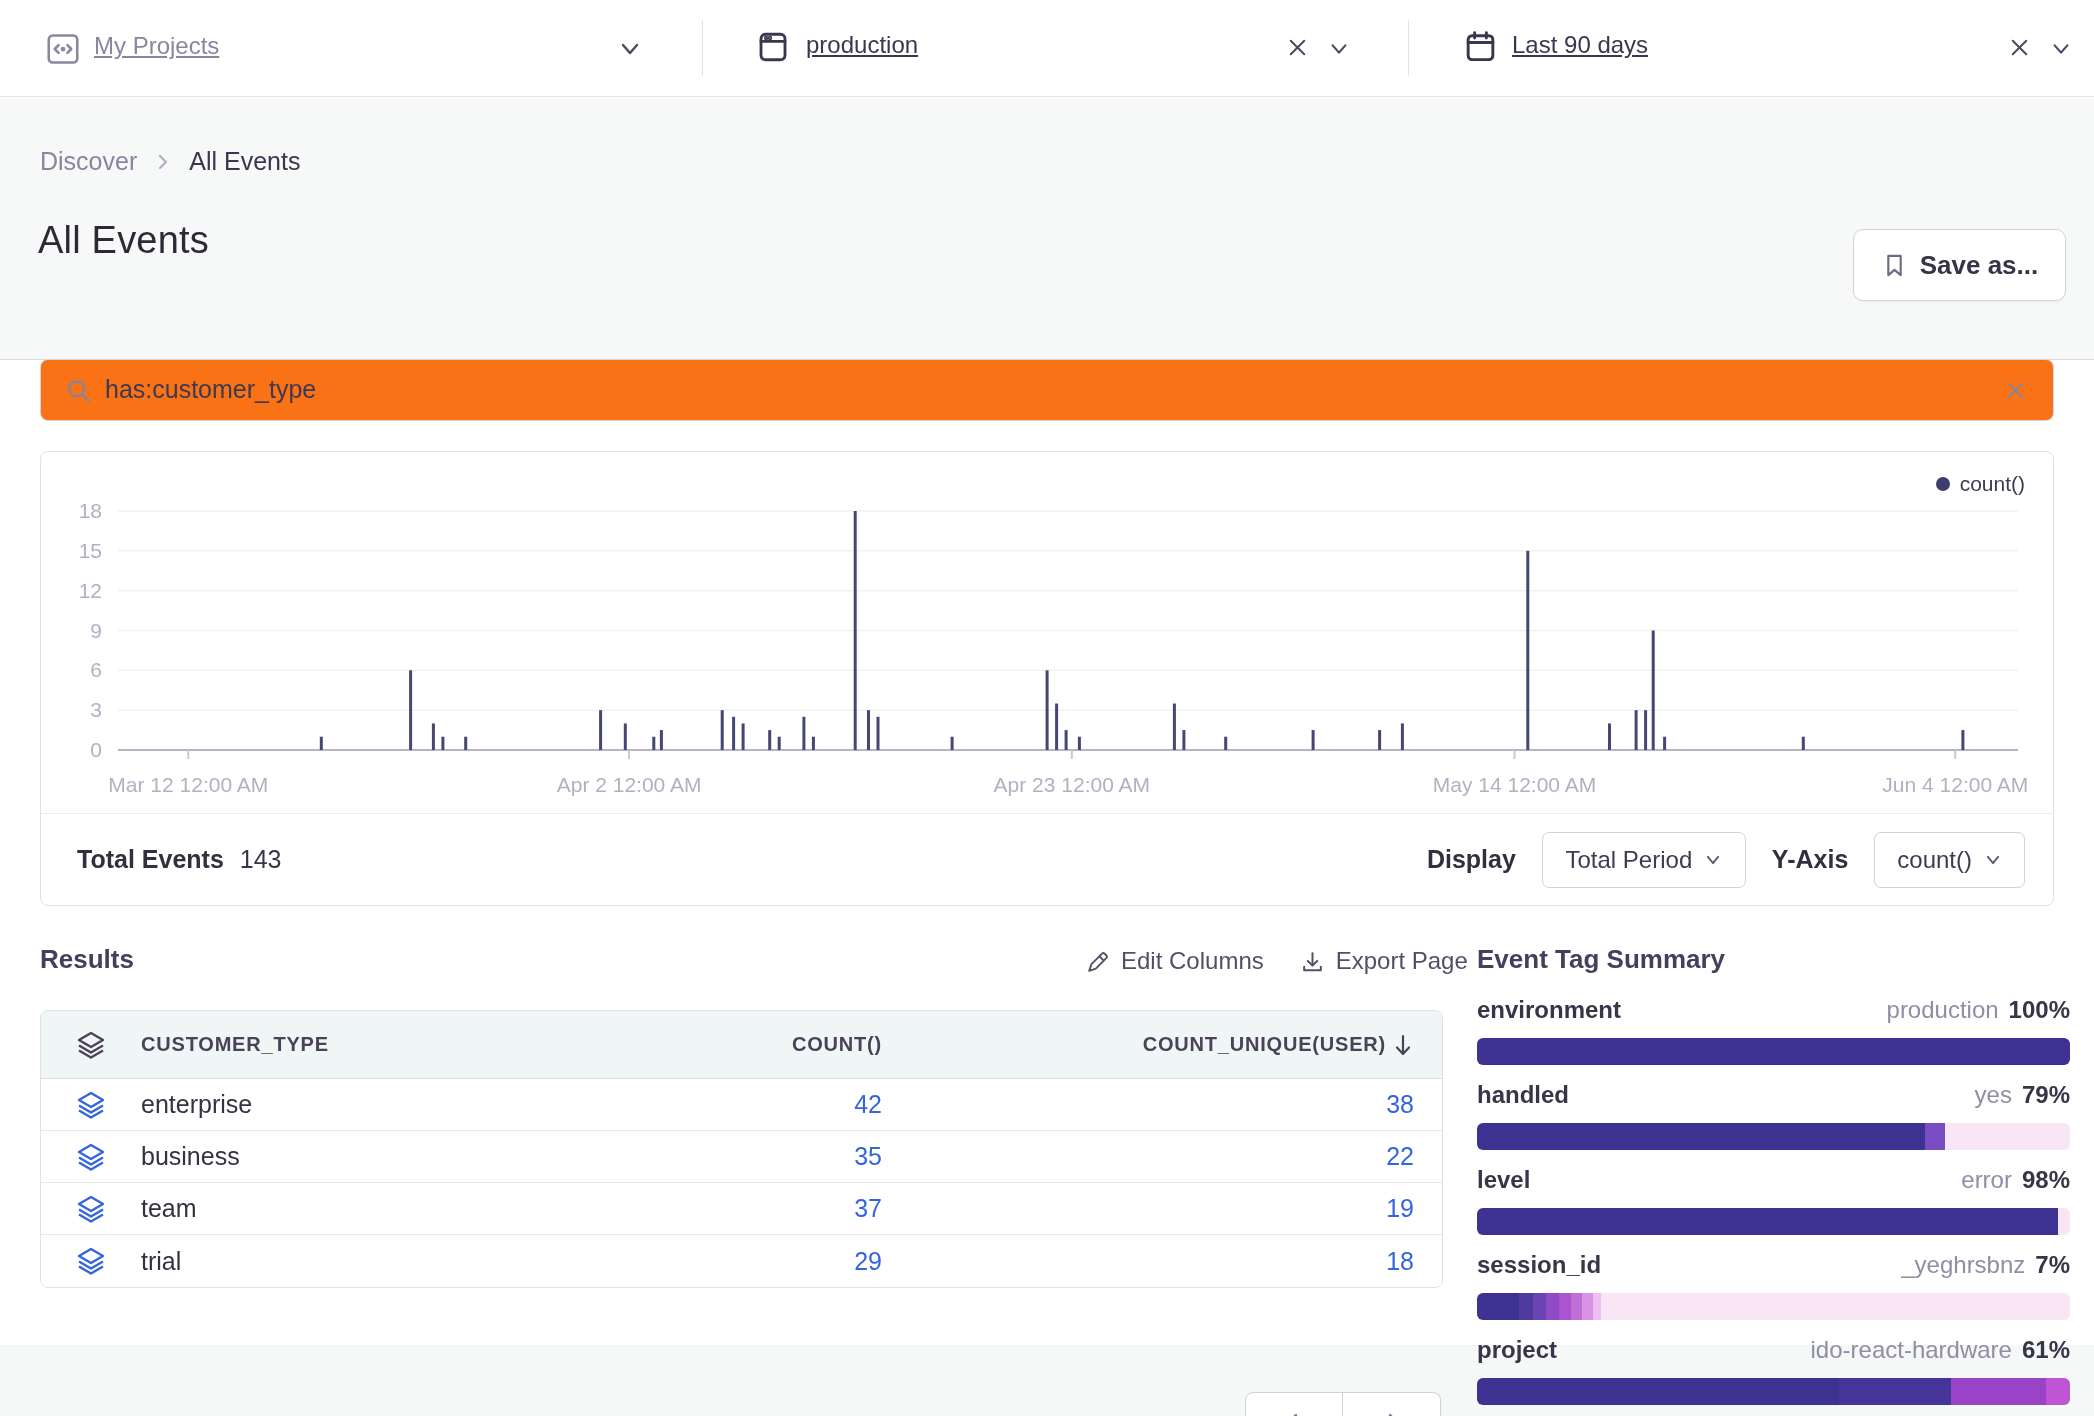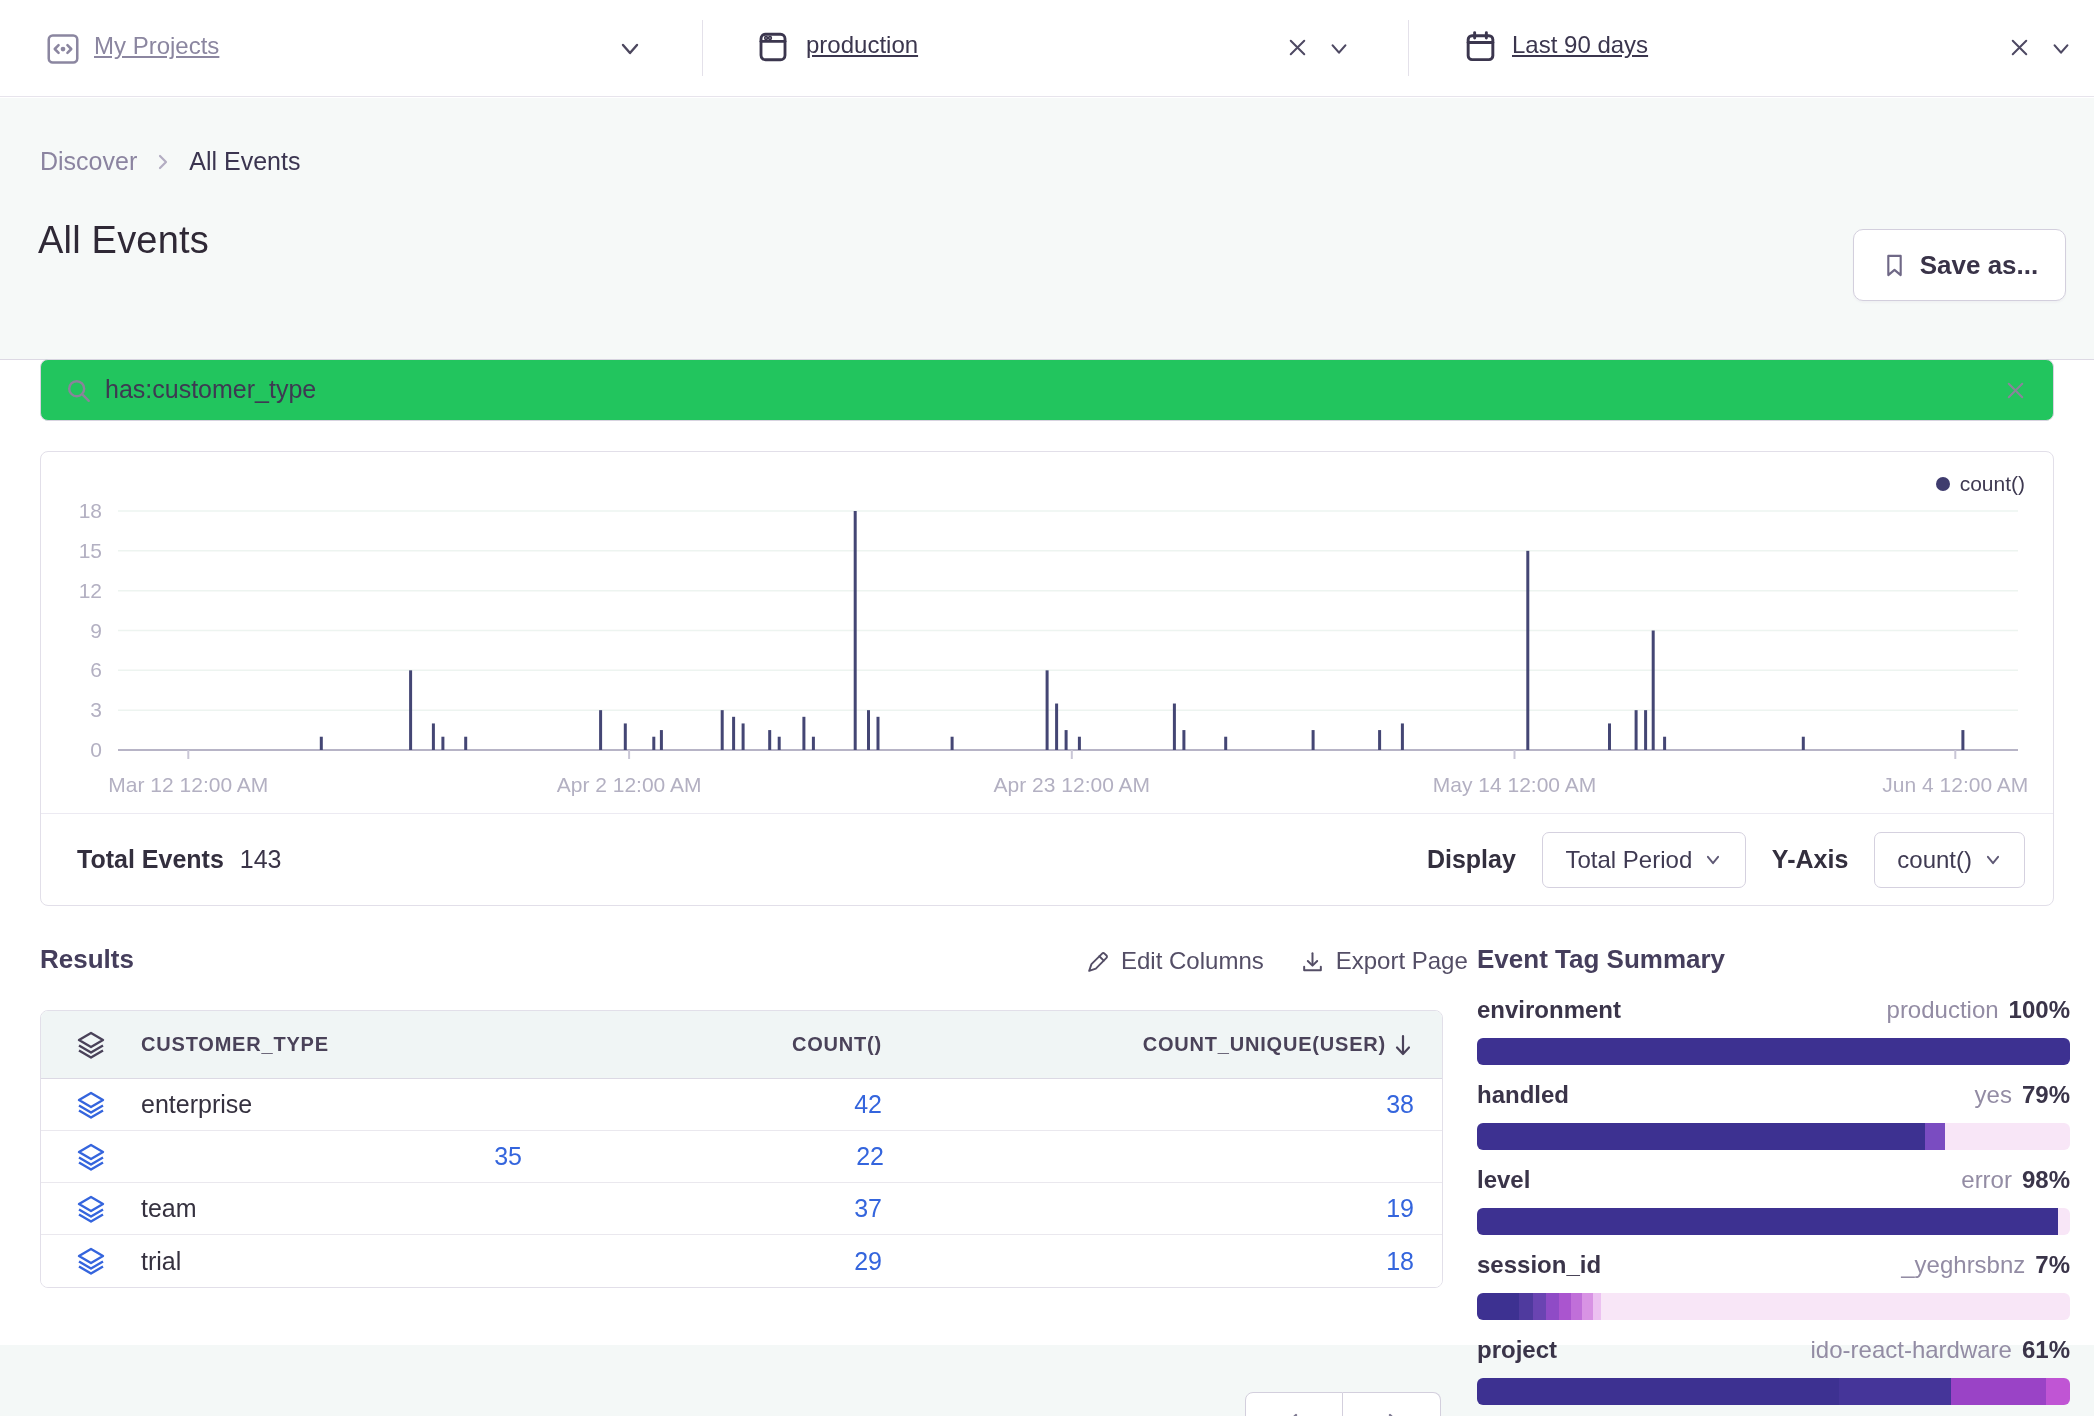--- a/index.html
+++ b/index.html
@@ -15,21 +15,21 @@
   .tb-text{font-size:24px;text-decoration:underline;}
 
   
   .page-header{position:absolute;left:0;top:98px;width:2094px;height:262px;background:#f6f9f8;border-bottom:1px solid #ddd9e4;}
   .crumb{font-size:25px;}
   .title{font-size:38px;font-weight:500;color:#2f2936;letter-spacing:.2px;}
   .save-btn{position:absolute;left:1853px;top:131px;width:213px;height:72px;background:#fff;border:1px solid #d3cfdd;border-radius:10px;
     display:flex;align-items:center;justify-content:center;gap:12px;font-size:26px;font-weight:700;color:#393348;box-shadow:0 2px 2px rgba(50,40,80,.03);cursor:pointer;}
 
   
-  .search{position:absolute;left:40px;top:359px;width:2014px;height:62px;background:#22c55e;border:1px solid #d8d4e0;border-radius:8px;}
+  .search{position:absolute;left:40px;top:359px;width:2014px;height:62px;background:#f97316;border:1px solid #d8d4e0;border-radius:8px;}
   .search-text{position:absolute;left:64px;top:15px;font-size:25px;color:#3e3952;}
 
   
   .chart-panel{position:absolute;left:40px;top:451px;width:2014px;height:455px;background:#fff;border:1px solid #e2dfe9;border-radius:8px;}
   .legend{position:absolute;right:28px;top:20px;display:flex;align-items:center;gap:10px;font-size:21px;color:#3f3a52;}
   .legend-dot{width:14px;height:14px;border-radius:50%;background:#3f3c6e;}
   #chart-svg text{fill:#b3b0c2;font-size:21px;font-family:"Liberation Sans",sans-serif;}
   .chart-footer{position:absolute;left:0;top:361px;width:100%;height:92px;border-top:1px solid #eceaf2;display:flex;align-items:center;}
   .tp-label{font-size:25px;font-weight:700;color:#332f3e;}
   .ctl-btn{height:56px;background:#fff;border:1px solid #d5d1df;border-radius:7px;display:flex;align-items:center;gap:12px;
@@ -316,20 +316,21 @@
       <div class="cell-num2">38</div>
     </div>
     <div class="t-row t-body-row">
       <div class="cell-icon">
         <svg width="32" height="32" viewBox="0 0 32 32" fill="none" stroke="#3565dd" stroke-width="2.4" stroke-linejoin="round">
             <path d="M16 4 L28 11 L16 18 L4 11 Z"></path>
             <path d="M4 16.5 L16 23.5 L28 16.5"></path>
             <path d="M4 21.5 L16 28.5 L28 21.5"></path>
           </svg>
       </div>
+      <div>business</div>
       <div class="cell-num">35</div>
       <div class="cell-num2">22</div>
     </div>
     <div class="t-row t-body-row">
       <div class="cell-icon">
         <svg width="32" height="32" viewBox="0 0 32 32" fill="none" stroke="#3565dd" stroke-width="2.4" stroke-linejoin="round">
             <path d="M16 4 L28 11 L16 18 L4 11 Z"></path>
             <path d="M4 16.5 L16 23.5 L28 16.5"></path>
             <path d="M4 21.5 L16 28.5 L28 21.5"></path>
           </svg>

